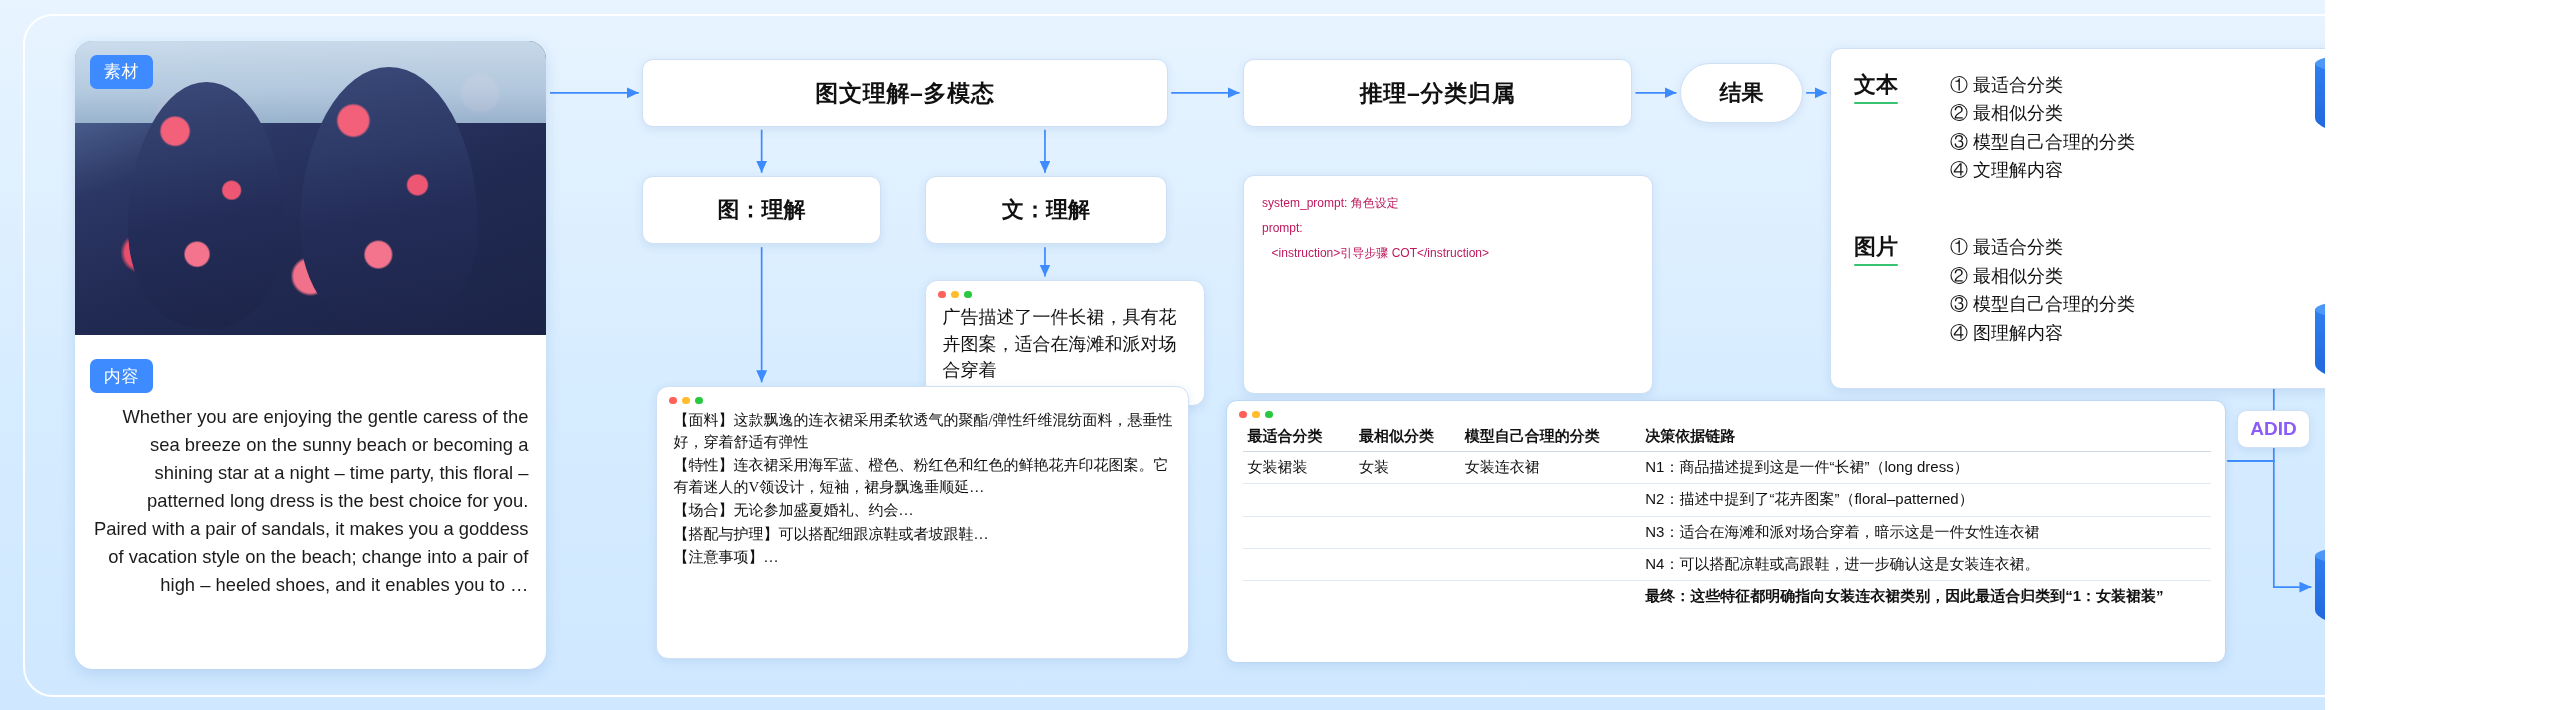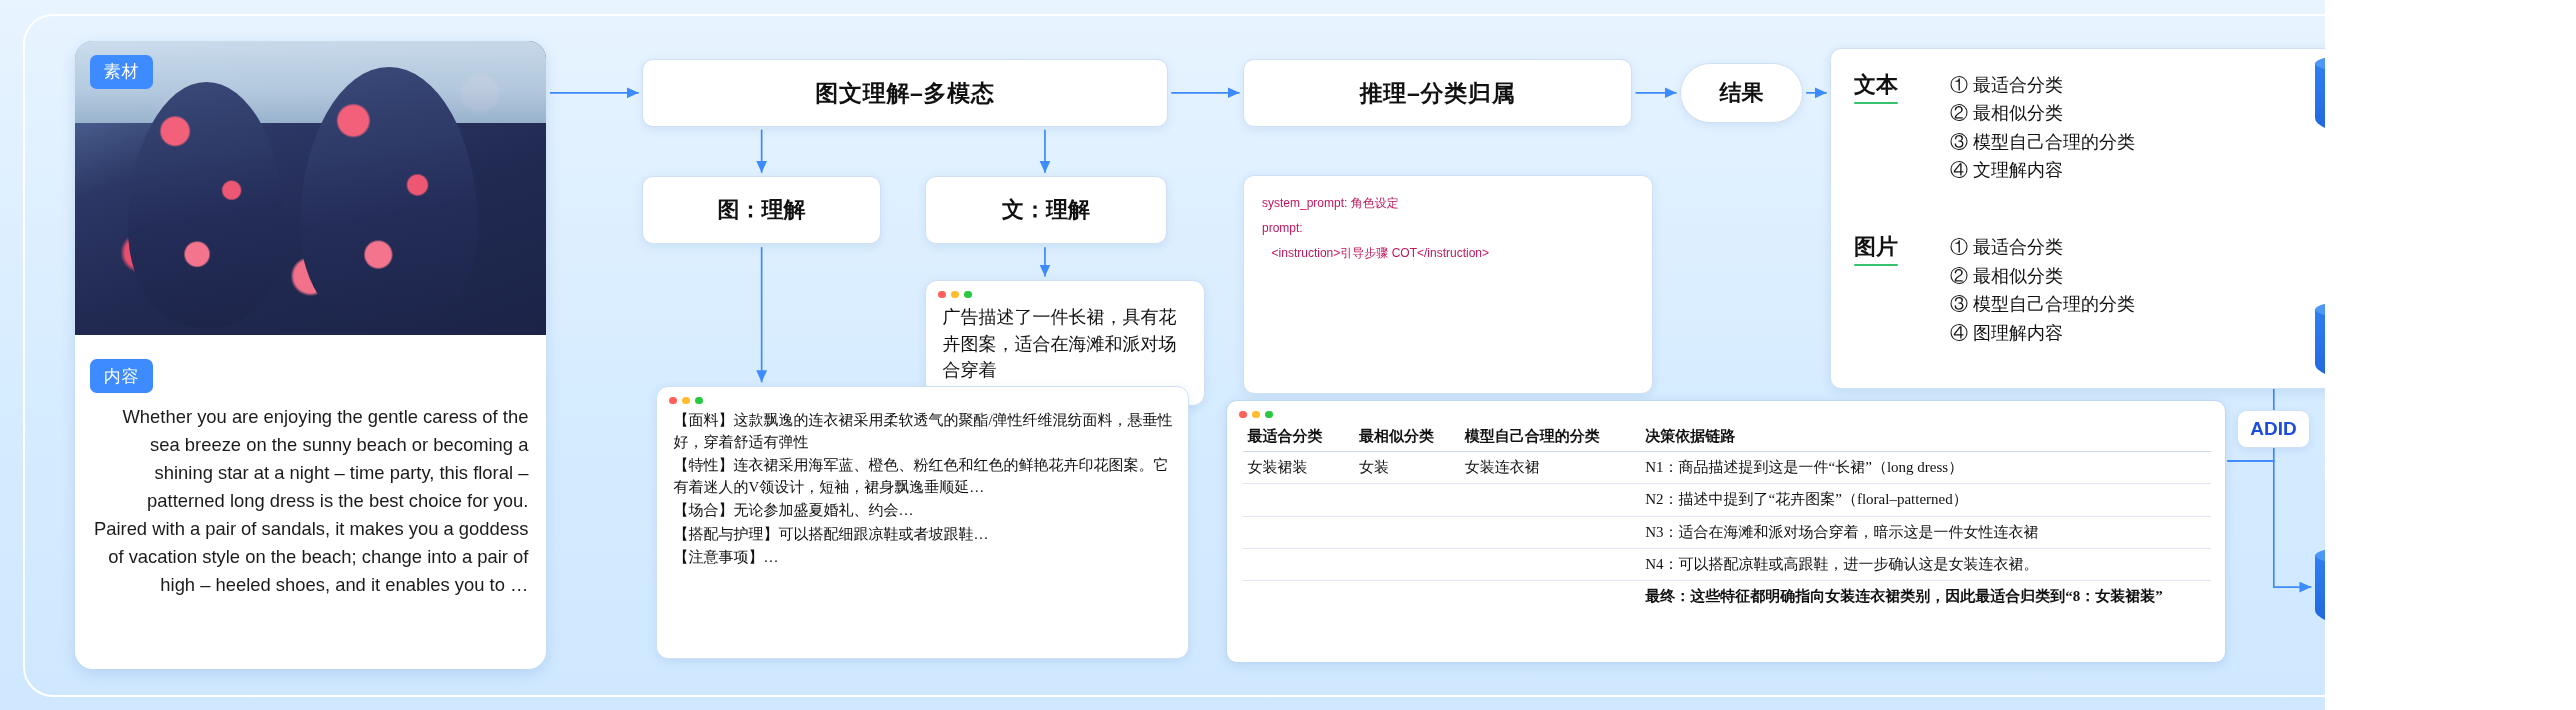--- a/index.html
+++ b/index.html
@@ -184,21 +184,20 @@
   #res-img .res-list { position: absolute; left: 96px; top: 1.4px; width: 382px; }
 
   
   #table-panel {
     position: absolute;
     left: 1226px; top: 400px; width: 1000px; height: 263px;
     background: #fff; border: 1.4px solid #bcd8f5; border-radius: 11px;
     box-shadow: 0 2.7px 11px rgba(40,90,160,.12);
     box-sizing: border-box;
     padding: 23px 13.7px 9.6px 16.4px;
-    font-family: Liberation Serif, serif;
   }
   #table-panel table {
     border-collapse: collapse;
     width: 100%;
     font-size: 15px;
     color: #111;
   }
   #table-panel th {
     text-align: left;
     font-weight: 700;
@@ -215,21 +214,21 @@
   .col1 { width: 102px; }
   .col2 { width: 96px; }
   .col3 { width: 171px; }
   .bold-row { font-weight: 700; }
 
   
   #adid {
     position: absolute; left: 2237px; top: 410px;
     background: #fff; border: 1.4px solid #cfe0f4; border-radius: 9.6px;
     box-shadow: 0 2.7px 8.2px rgba(40,90,160,.10);
-    padding: 6.8px 12.3px; font-size: 19px; font-weight: 700; color: #1d4ed8;
+    padding: 6.8px 12.3px; font-size: 19px; font-weight: 700; color: #8b5cf6;
   }
 
   
   .cyl {
     position: absolute;
     width: 287px; height: 109px;
   }
   .cyl .body {
     position: absolute; left: 0; top: 15px; width: 287px; height: 82px;
     background: linear-gradient(180deg, #2f7ff0 0%, #1e63d8 100%);
@@ -415,21 +414,21 @@
         <tr>
           <td></td>
           <td></td>
           <td></td>
           <td>N4：可以搭配凉鞋或高跟鞋，进一步确认这是女装连衣裙。</td>
         </tr>
         <tr class="bold-row">
           <td class="last"></td>
           <td class="last"></td>
           <td class="last"></td>
-          <td class="last">最终：这些特征都明确指向女装连衣裙类别，因此最适合归类到“8：女装裙装”</td>
+          <td class="last">最终：这些特征都明确指向女装连衣裙类别，因此最适合归类到“1：女装裙装”</td>
         </tr>
       </tbody>
     </table>
   </div>
 
   <div id="adid">ADID</div>
 
   <div class="cyl" id="cyl-2">
     <div class="body"></div>
     <div class="top"></div>

